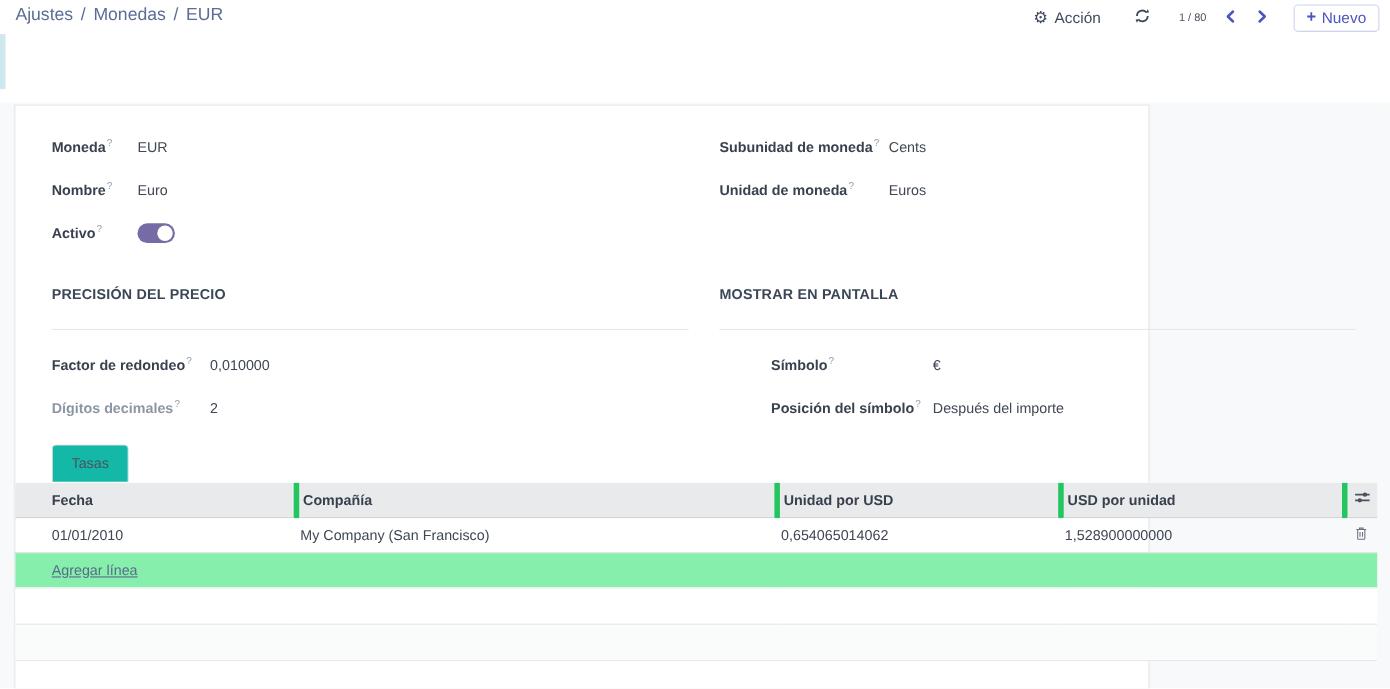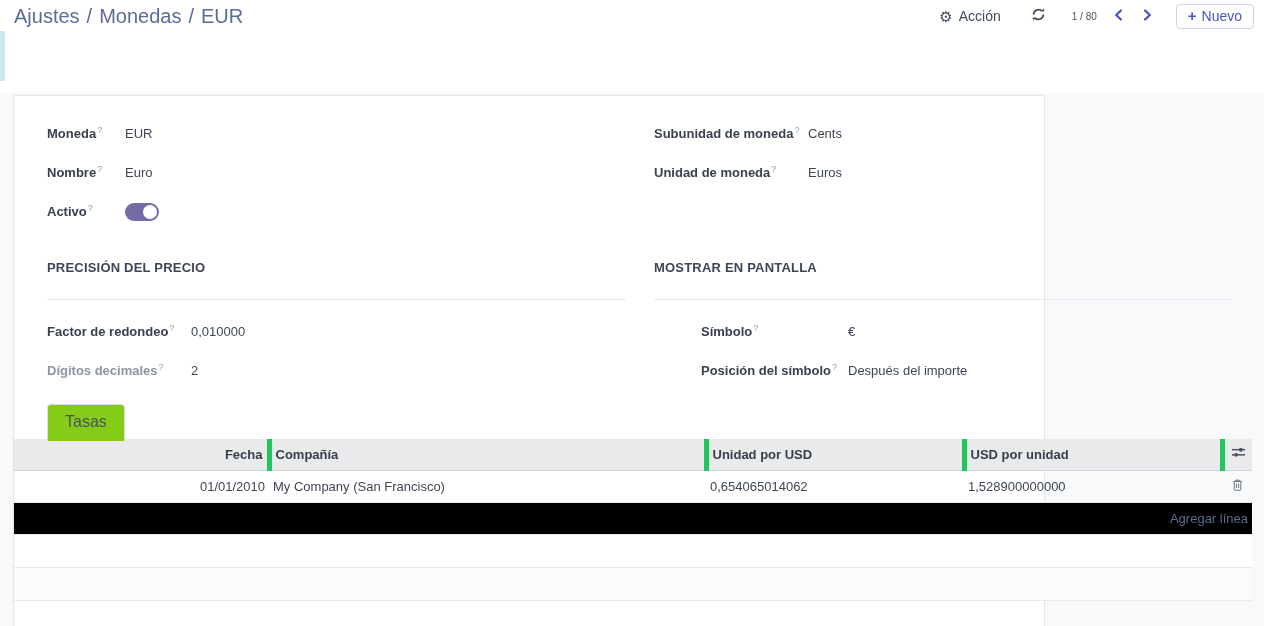--- a/index.html
+++ b/index.html
@@ -17,21 +17,21 @@
     --card-border:#e3e7ec;
     --ctrl:#3e4a5d;
   }
   *{margin:0;padding:0;box-sizing:border-box;}
   html,body{width:1264px;height:626px;overflow:hidden;background:#fff;
     font-family:"Liberation Sans","DejaVu Sans",sans-serif;}
   .screen{position:relative;width:1264px;height:626px;}
 
   
   .topbar{position:absolute;top:0;left:0;right:0;height:93px;background:#fff;}
-  .breadcrumb{position:absolute;left:14px;top:5px;font-size:20px;color:var(--breadcrumb);
+  .breadcrumb{position:absolute;left:14px;top:5px;font-size:16px;color:var(--breadcrumb);
     display:flex;gap:7px;align-items:center;}
   .breadcrumb a{color:var(--breadcrumb);text-decoration:none;cursor:pointer;}
   .controls{position:absolute;right:10px;top:1px;height:30px;display:flex;align-items:center;}
   .ctrl-btn{display:flex;align-items:center;gap:6px;background:none;border:none;cursor:pointer;
     color:var(--ctrl);font-size:14px;font-family:inherit;}
   .gear{font-size:15px;line-height:1;}
   .sp-28{width:30px;}.sp-24{width:26px;}.sp-12{width:13px;}.sp-6{width:10px;}.sp-18{width:20px;}
   .pager{font-size:10px;color:#49525f;}
   .chev{background:none;border:none;cursor:pointer;color:var(--accent);display:flex;align-items:center;padding:2px;}
   .new-btn{display:flex;align-items:center;gap:5px;background:#fff;border:1px solid var(--accent-border);
@@ -56,34 +56,34 @@
   .toggle{width:34px;height:18px;border-radius:9px;background:var(--toggle-on);position:relative;cursor:pointer;flex:none;}
   .toggle .knob{position:absolute;top:2px;right:2px;width:14px;height:14px;border-radius:50%;background:#fff;}
 
   .sections{display:grid;grid-template-columns:579px 579px;column-gap:28px;padding:0 19px 0 33px;margin-top:29px;}
   .sec-title{font-size:13px;font-weight:700;color:#3c4656;letter-spacing:.2px;
     border-bottom:1px solid #e4e7eb;padding-bottom:24px;}
   .sec-fields{margin-top:12px;}
 
   
   .tabs{margin-top:14px;height:35px;padding-left:33px;}
-  .tab{display:inline-block;background:#84cc16;border:1px solid #d9dde2;border-bottom:none;
-    border-radius:4px 4px 0 0;padding:8px 17px 10px;font-size:16px;color:#49535f;cursor:pointer;}
+  .tab{display:inline-block;background:#14b8a6;border:1px solid #d9dde2;border-bottom:none;
+    border-radius:4px 4px 0 0;padding:8px 17px 10px;font-size:13px;color:#49535f;cursor:pointer;}
 
   
   table{width:1238px;border-collapse:collapse;table-layout:fixed;}
   col.c1{width:255px;}col.c2{width:437px;}col.c3{width:258px;}col.c4{width:258px;}col.c5{width:30px;}
   thead th{background:var(--header-bg);height:31px;font-size:13px;font-weight:700;color:#39404d;
     text-align:left;border-bottom:1px solid #d2d5d9;cursor:pointer;padding:0 4px;}
   thead th + th{border-left:5px solid #22c55e;}
-  th.first,td.first{padding-left:33px;text-align:right;}
+  th.first,td.first{padding-left:33px;}
   th.num,td.num{text-align:left;padding-right:4px;}
   td{height:32px;font-size:13px;color:var(--value);padding:0 4px;border-bottom:1px solid var(--row-border);}
   .icon-cell{text-align:center;padding:0;}
-  .add-row td{background:#000000;color:#5a6b8c;cursor:pointer;}
+  .add-row td{background:#86efac;color:#5a6b8c;cursor:pointer;text-decoration:underline;}
   .filler-w td{background:#fff;height:33px;}
   .filler-g td{background:#fafbfb;height:33px;}
   .sliders{color:#49525f;display:inline-block;vertical-align:middle;cursor:pointer;}
   .trash{color:#6a7280;cursor:pointer;vertical-align:middle;}
 </style>
 </head>
 <body>
 
 <div class="screen">
 

